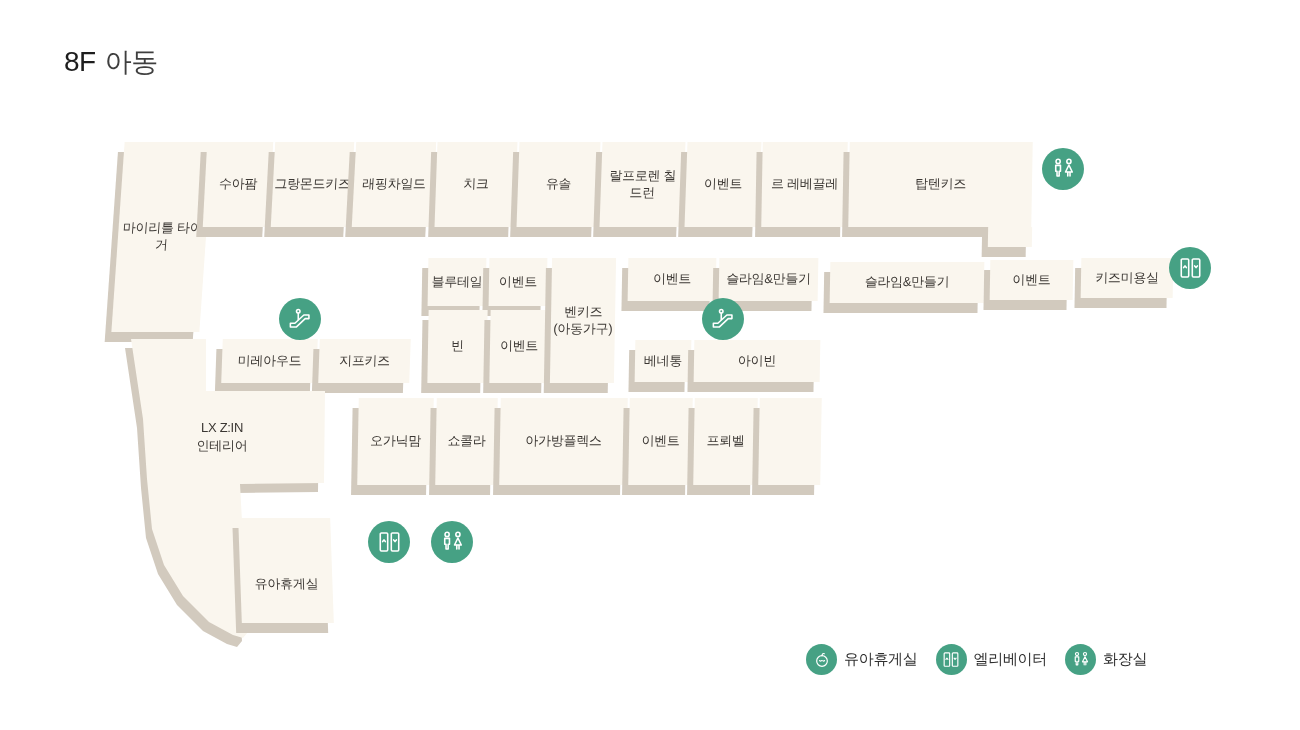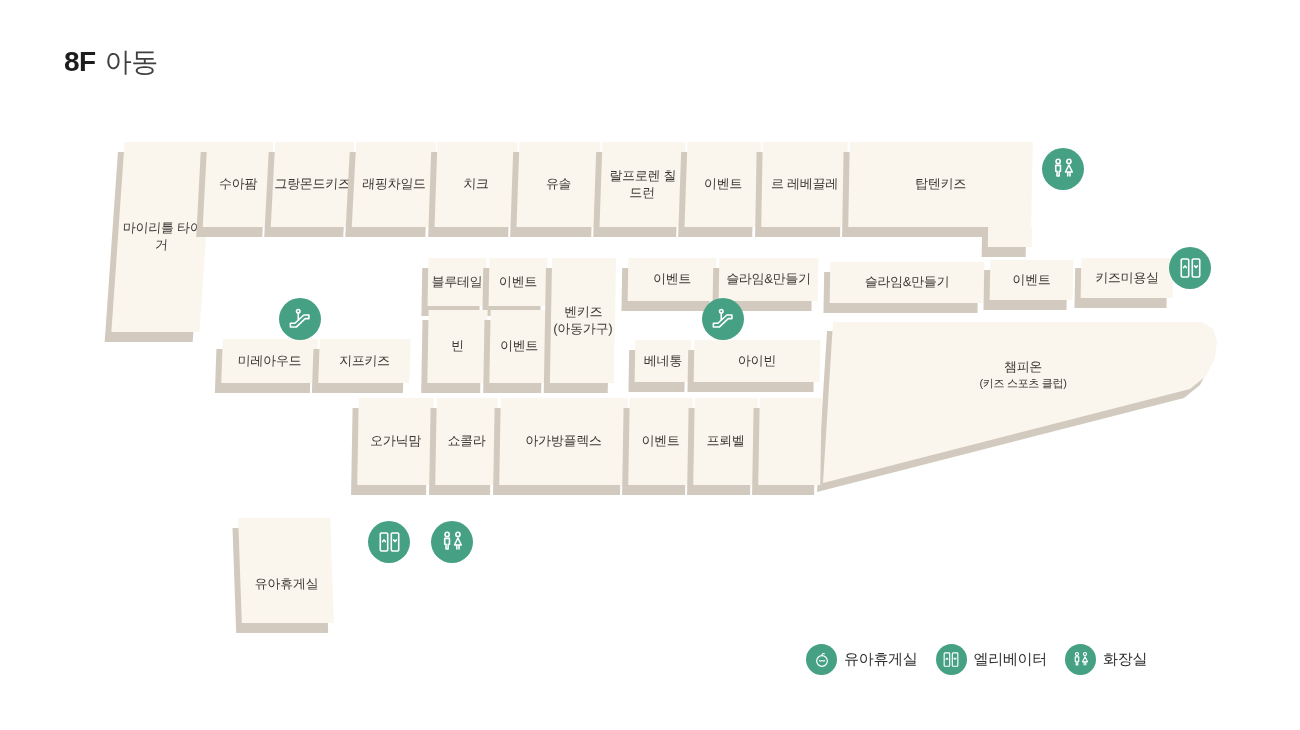--- a/index.html
+++ b/index.html
@@ -10,21 +10,21 @@
     --label_text:#3B3733;
     --title_text:#1D1D1D;
   }
   html,body{margin:0;padding:0;}
   body{
     width:1300px;height:730px;position:relative;overflow:hidden;
     background:var(--background);
     font-family:"Liberation Sans","DejaVu Sans",sans-serif;
   }
   .page-title{position:absolute;left:64px;top:44px;display:flex;align-items:baseline;gap:9px;}
-  .page-title .floor{font-size:28px;font-weight:700;color:var(--title_text);letter-spacing:-0.5px;}
+  .page-title .floor{font-size:28px;font-weight:400;color:var(--title_text);letter-spacing:-0.5px;}
   .page-title .cat{font-size:27px;font-weight:400;color:#3F3F3F;letter-spacing:-0.5px;}
 
   .map{position:absolute;inset:0;}
 
   .block{
     position:absolute;
     background:var(--block_fill);
     box-shadow:-6px 10px 0 var(--block_side);
     display:flex;align-items:center;justify-content:center;
     text-align:center;color:var(--label_text);
@@ -142,46 +142,46 @@
   <div class="block sk-1" style="left:830px;top:262px;width:154px;height:41px;">
     <span>슬라임&amp;만들기</span>
   </div>
   <div class="block sk-1" style="left:990px;top:260px;width:83px;height:40px;">
     <span>이벤트</span>
   </div>
   <div class="block sk-1" style="left:1081px;top:258px;width:92px;height:40px;">
     <span>키즈미용실</span>
   </div>
 
-  <div class="shape-wrap" style="left:823px;top:322px;width:394px;height:165px;">
-    <div class="shape-face" style="clip-path:polygon(10px 0, 379px 0, 390px 7px, 394px 19px, 392px 37px, 383px 54px, 367px 67px, 0 161px);">
-      <div class="shape-label stack" style="left:115px;top:36px;width:170px;">
-        <span>챔피온</span>
-        <span class="sub-label">(키즈 스포츠 클럽)</span>
+
+  <div class="block sk-1" style="left:358px;top:398px;width:75px;height:87px;">
+    <span>오가닉맘</span>
+  </div>
+  <div class="block sk-1" style="left:436px;top:398px;width:61px;height:87px;">
+    <span>쇼콜라</span>
+  </div>
+  <div class="block sk-1" style="left:500px;top:398px;width:127px;height:87px;">
+    <span>아가방플렉스</span>
+  </div>
+  <div class="block sk-1" style="left:629px;top:398px;width:63px;height:87px;">
+    <span>이벤트</span>
+  </div>
+  <div class="block sk-1" style="left:694px;top:398px;width:63px;height:87px;">
+    <span>프뢰벨</span>
+  </div>
+  <div class="block sk-1" style="left:759px;top:398px;width:62px;height:87px;"></div>
+
+  <div class="shape-wrap" style="left:112px;top:339px;width:215px;height:302px;">
+    <div class="shape-face" style="clip-path:polygon(19px 0, 94px 0, 94px 52px, 213px 52px, 212px 144px, 128px 145px, 136px 293px, 131px 299px, 121px 296px, 97px 283px, 71px 257px, 52px 226px, 40px 190px, 35px 140px, 31px 80px, 25px 40px);">
+      <div class="shape-label stack" style="left:55px;top:80px;width:110px;">
+        <span>LX Z:IN</span>
+        <span>인테리어</span>
       </div>
     </div>
   </div>
-
-  <div class="block sk-1" style="left:358px;top:398px;width:75px;height:87px;">
-    <span>오가닉맘</span>
-  </div>
-  <div class="block sk-1" style="left:436px;top:398px;width:61px;height:87px;">
-    <span>쇼콜라</span>
-  </div>
-  <div class="block sk-1" style="left:500px;top:398px;width:127px;height:87px;">
-    <span>아가방플렉스</span>
-  </div>
-  <div class="block sk-1" style="left:629px;top:398px;width:63px;height:87px;">
-    <span>이벤트</span>
-  </div>
-  <div class="block sk-1" style="left:694px;top:398px;width:63px;height:87px;">
-    <span>프뢰벨</span>
-  </div>
-  <div class="block sk-1" style="left:759px;top:398px;width:62px;height:87px;"></div>
-
 
   <div class="block skp2" style="left:240px;top:518px;width:92px;height:105px;">
     <span style="margin-top:28px;">유아휴게실</span>
   </div>
 
   <div class="ficon" style="left:1042px;top:148px;">
     <svg viewBox="0 0 24 24">
         <circle class="st" cx="7.2" cy="4.8" r="1.85"></circle>
         <path class="st" d="M5.1 8.3h4.2v5.3H8.15v4.2h-1.9v-4.2H5.1z"></path>
         <circle class="st" cx="16.8" cy="4.8" r="1.85"></circle>

